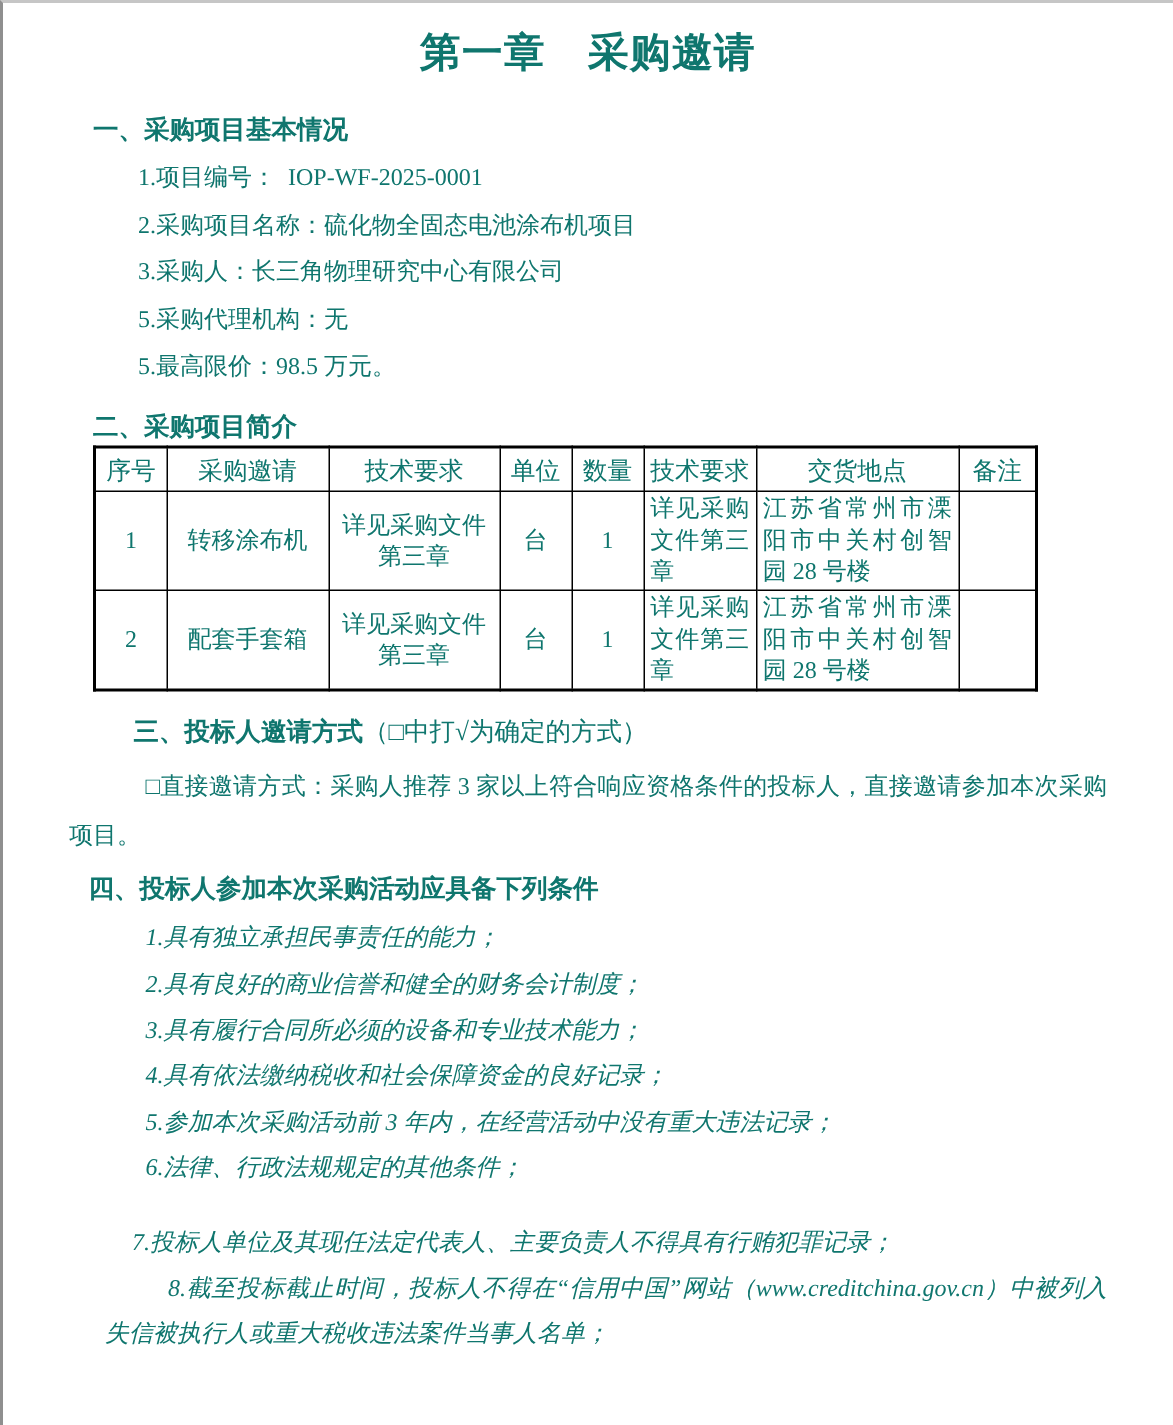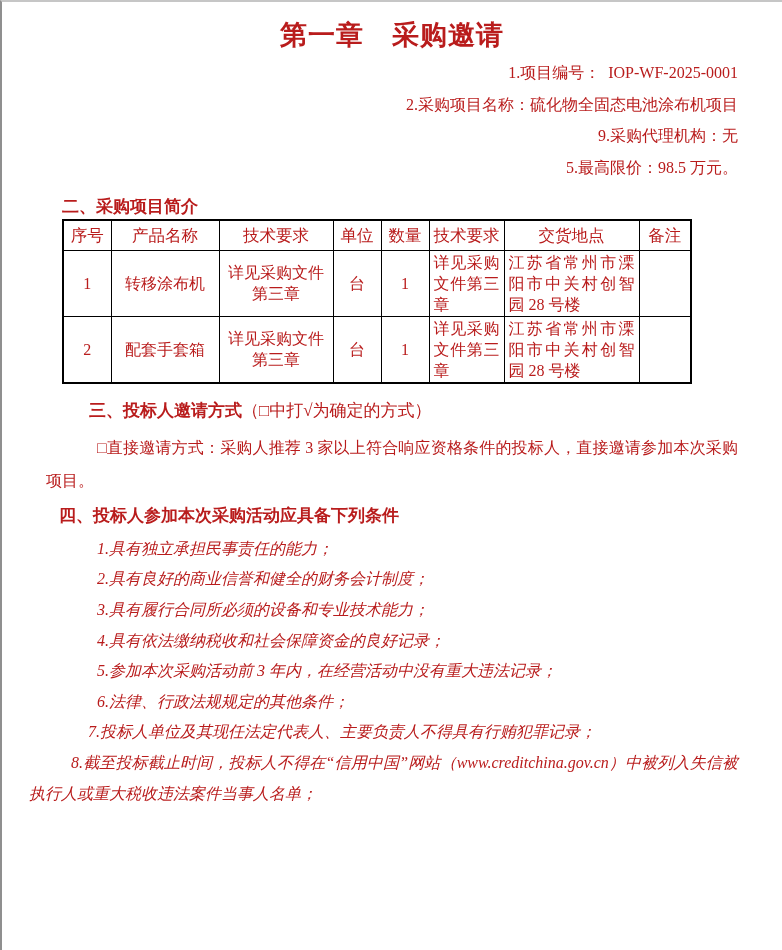--- a/index.html
+++ b/index.html
@@ -5,21 +5,21 @@
   html,body{margin:0;padding:0;background:#fff;}
   .doc{
     position:relative;
     width:782px;height:950px;
     background:#fff;
     overflow:hidden;
     border-left:2px solid #8f8f8f;
     border-top:2px solid #c6c6c6;
     box-sizing:border-box;
     font-family:"Liberation Serif","DejaVu Serif",serif;
-    color:#b91c1c;
+    color:#0f766e;
     font-size:16px;
   }
   .title{
     margin:0;
     padding-top:17px;
     text-align:center;
     font-size:27px;
     line-height:32px;
     font-weight:bold;
     letter-spacing:1px;
@@ -33,21 +33,20 @@
   .h1a{margin-top:26px;margin-left:60px;}
   .h2a{margin-top:14px;margin-left:60px;}
   .h3a{margin-top:17px;margin-left:87px;font-weight:normal;}
   .h3a .bold{font-weight:bold;}
   .h4a{margin-top:9px;margin-left:57px;}
   .basic-items{margin-top:6px;}
   .basic-items p{
     margin:0 44px 0 90px;
     line-height:31.6px;
     white-space:pre;
-    text-align:right;
   }
   .ptable{
     margin:2px 0 0 60px;
     border-collapse:collapse;
     table-layout:fixed;
     width:628px;
     border:2px solid #000;
     font-size:16px;
   }
   .ptable th,.ptable td{
@@ -71,61 +70,63 @@
     text-justify:inter-character;
     text-indent:51px;
   }
   .para.announce{margin-top:16px;}
   .para.direct{margin-top:10px;}
   .cond{margin-top:3px;font-style:italic;}
   .cond p{
     margin:0 44px 0 95px;
     line-height:30.6px;
   }
-  .cond p.less{margin-left:86px;}
+  .cond p.less{margin-left:86px;margin-top:19px;}
   .cond p.wrap{
-    margin-left:27px;
+    margin-left:68px;
     text-indent:42px;
     text-align:justify;
     text-justify:inter-character;
   }
   .cond{margin-top:8px;}
 </style>
 </head>
 <body>
 
 <div class="doc">
 
   <h1 class="title">第一章　采购邀请</h1>
 
+  <h2 class="h-sec h1a">一、采购项目基本情况</h2>
 
   <div class="basic-items">
     <p>1.项目编号：  IOP-WF-2025-0001</p>
     <p>2.采购项目名称：硫化物全固态电池涂布机项目</p>
-    <p>9.采购代理机构：无</p>
+    <p>3.采购人：长三角物理研究中心有限公司</p>
+    <p>5.采购代理机构：无</p>
     <p>5.最高限价：98.5 万元。</p>
   </div>
 
   <h2 class="h-sec h2a">二、采购项目简介</h2>
 
   <table class="ptable">
     <colgroup>
       <col style="width:48px">
         <col style="width:108px">
         <col style="width:114px">
       <col style="width:48px">
         <col style="width:48px">
         <col style="width:75px">
       <col style="width:135px">
         <col style="width:52px">
     </colgroup>
     <tbody>
         <tr>
       <th>序号</th>
-      <th>产品名称</th>
+      <th>采购邀请</th>
       <th>技术要求</th>
       <th>单位</th>
       <th>数量</th>
       <th>技术要求</th>
       <th>交货地点</th>
       <th>备注</th>
     </tr>
     <tr class="r1">
       <td class="c">1</td>
       <td class="c">转移涂布机</td>

